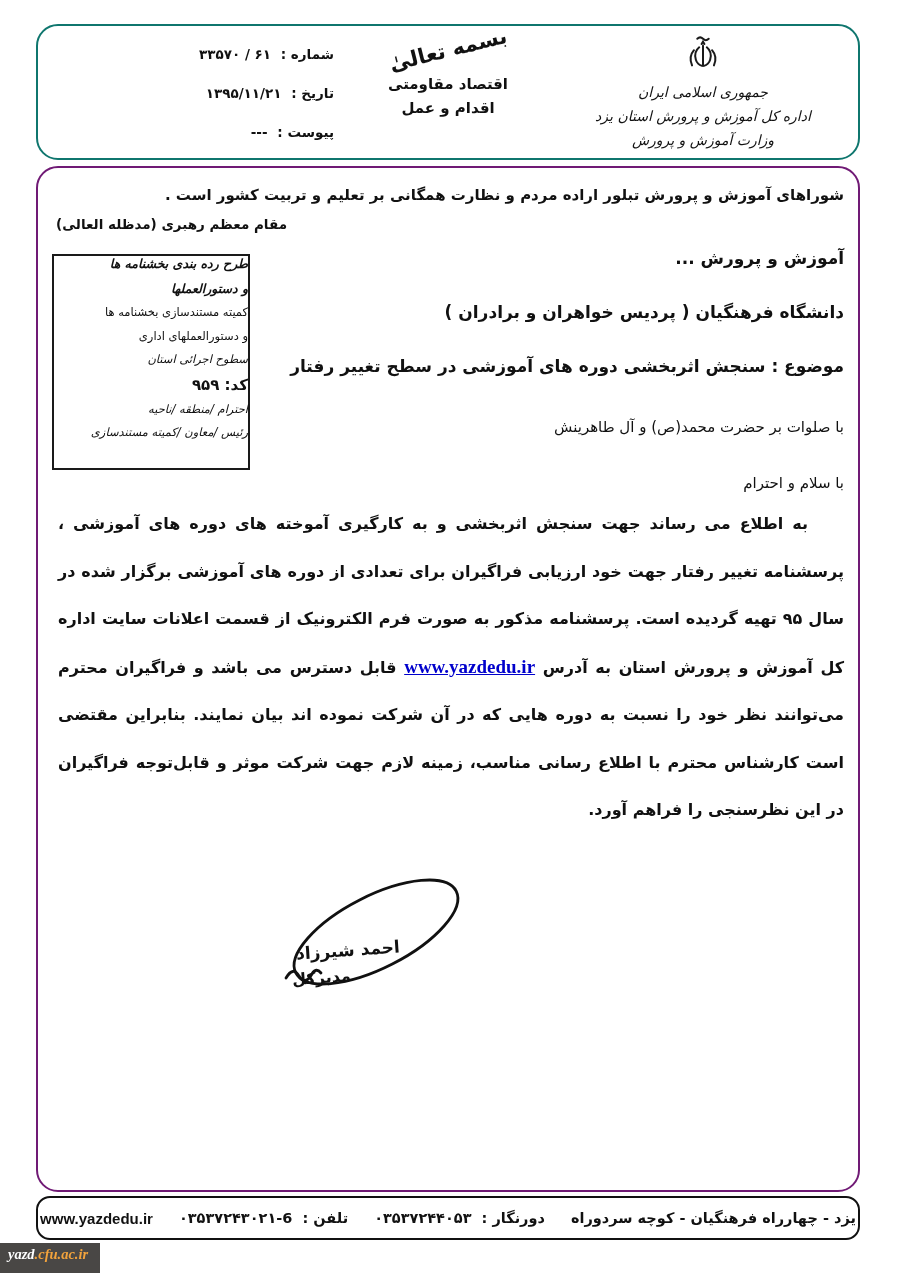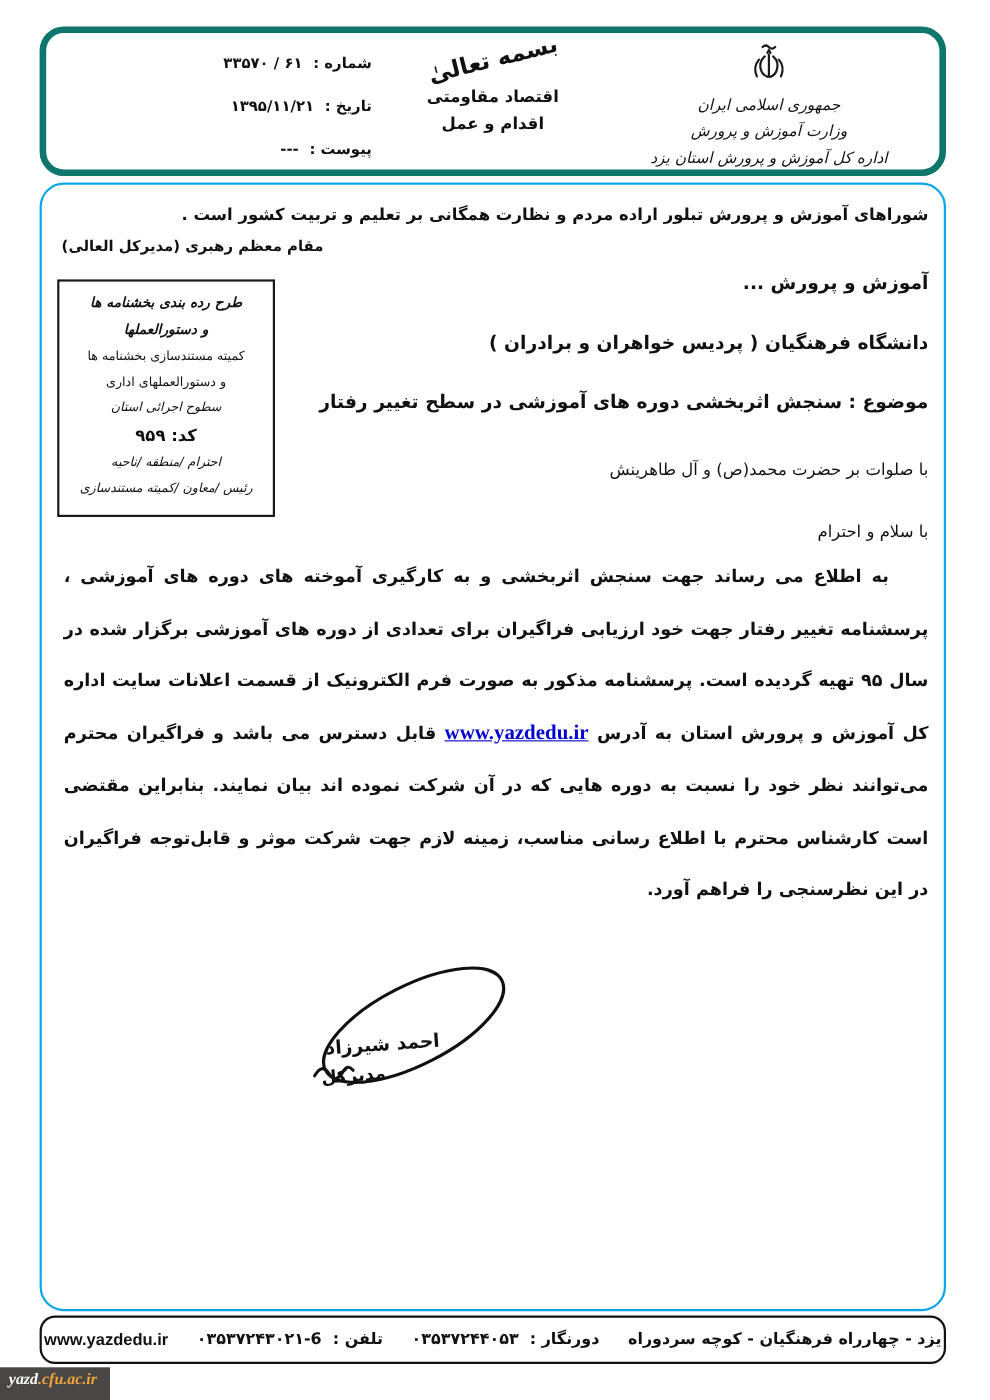--- a/index.html
+++ b/index.html
@@ -5,41 +5,41 @@
   * { margin:0; padding:0; box-sizing:border-box; }
   html,body { background:#ffffff; }
   body {
     width:900px; height:1273px; position:relative;
     font-family:"DejaVu Sans", sans-serif; color:#111;
     overflow:hidden;
   }
   
   .header-box {
     position:absolute; left:36px; top:24px; width:824px; height:136px;
-    border:6px solid #0f766e; border-radius:22px; background:#fff;
+    border:2px solid #0f766e; border-radius:22px; background:#fff;
   }
   .hdr-left { position:absolute; left:34px; top:20px; width:262px; direction:rtl; }
   .hdr-row { text-align:right; font-weight:bold; font-size:13.5px; margin-bottom:23px; white-space:nowrap; }
   .hdr-row .val { margin-right:5px; }
   .hdr-center { position:absolute; left:50%; transform:translateX(-50%); top:12px; width:230px; text-align:center; }
   .besmele { display:inline-block; font-size:21px; font-weight:bold; transform:rotate(-14deg); margin-bottom:10px; letter-spacing:1px; }
   .slogan { font-weight:bold; font-size:15px; line-height:24px; direction:rtl; }
   .hdr-right { position:absolute; right:30px; top:8px; width:250px; text-align:center; direction:rtl; }
   .org-line { font-size:14px; line-height:24px; font-style:italic; }
   .emblem { height:40px; margin-bottom:2px; }
   
   .main-box {
     position:absolute; left:36px; top:166px; width:824px; height:1026px;
-    border:2px solid #0ea5e9; border-radius:22px; background:#fff;
+    border:2px solid #701a75; border-radius:22px; background:#fff;
   }
   .quote { position:absolute; top:18px; right:14px; left:14px; direction:rtl; text-align:right; font-weight:bold; font-size:15px; }
   .quote-attrib { position:absolute; top:48px; left:18px; direction:rtl; font-weight:bold; font-size:13.5px; }
   .stamp-box {
     position:absolute; left:14px; top:86px; width:198px; height:216px;
-    border:2px solid #1a1a1a; direction:rtl; text-align:center; padding-top:11px;
+    border:2px solid #1a1a1a; direction:rtl; text-align:right; 
   }
   .stamp-line { font-size:11.5px; margin-bottom:9.5px; font-style:italic; }
   .stamp-line.hl { font-weight:bold; font-size:12.5px; }
   .stamp-line.plain { font-style:normal; }
   .stamp-code { font-weight:bold; font-size:15px; font-style:normal; margin-bottom:8px; }
   .rline { position:absolute; right:14px; direction:rtl; text-align:right; white-space:nowrap; }
   .rec { font-weight:bold; font-size:17px; }
   .rec1 { top:80px; } .rec2 { top:134px; }
   .subject { top:188px; font-weight:bold; font-size:17px; }
   .salut { font-size:15px; font-weight:normal; }
@@ -110,29 +110,29 @@
         <path d="M16 5 q3 -3 6 0 q3 3 6 0"></path>
         <path d="M22 12 L22 33"></path>
         <path d="M20.5 10.5 L22 8 L23.5 10.5"></path>
         <path d="M18 14 q-6 5 -3.5 13 q1.5 5 6.5 6.5"></path>
         <path d="M26 14 q6 5 3.5 13 q-1.5 5 -6.5 6.5"></path>
         <path d="M12.5 17 q-6 7 -2 16"></path>
         <path d="M31.5 17 q6 7 2 16"></path>
       </g>
     </svg>
     <div class="org-line">جمهوری اسلامی ایران</div>
+    <div class="org-line">اداره کل آموزش و پرورش استان یزد</div>
     <div class="org-line">وزارت آموزش و پرورش</div>
-    <div class="org-line">اداره کل آموزش و پرورش استان یزد</div>
   </div>
 </div>
 
 <div class="main-box">
 
   <div class="quote">شوراهای آموزش و پرورش تبلور اراده مردم و نظارت همگانی بر تعلیم و تربیت کشور است .</div>
-  <div class="quote-attrib">مقام معظم رهبری (مدیرکل العالی)</div>
+  <div class="quote-attrib">مقام معظم رهبری (مدظله العالی)</div>
 
   <div class="stamp-box">
     <div class="stamp-line hl">طرح رده بندی بخشنامه ها</div>
     <div class="stamp-line hl">و دستورالعملها</div>
     <div class="stamp-line plain">کمیته مستندسازی بخشنامه ها</div>
     <div class="stamp-line plain">و دستورالعملهای اداری</div>
     <div class="stamp-line">سطوح اجرائی استان</div>
     <div class="stamp-code">کد: ۹۵۹</div>
     <div class="stamp-line">احترام /منطقه /ناحیه</div>
     <div class="stamp-line">رئیس /معاون /کمیته مستندسازی</div>

